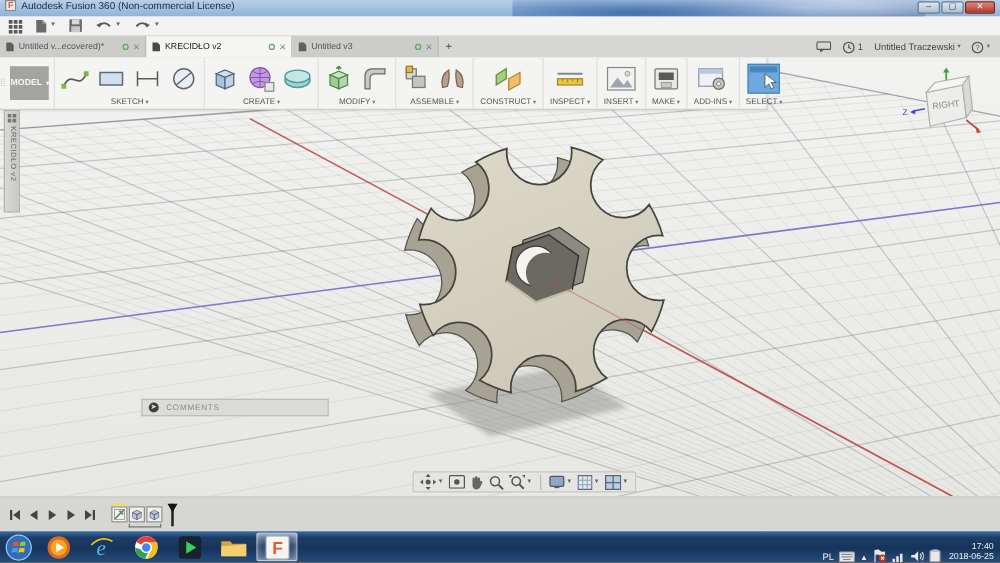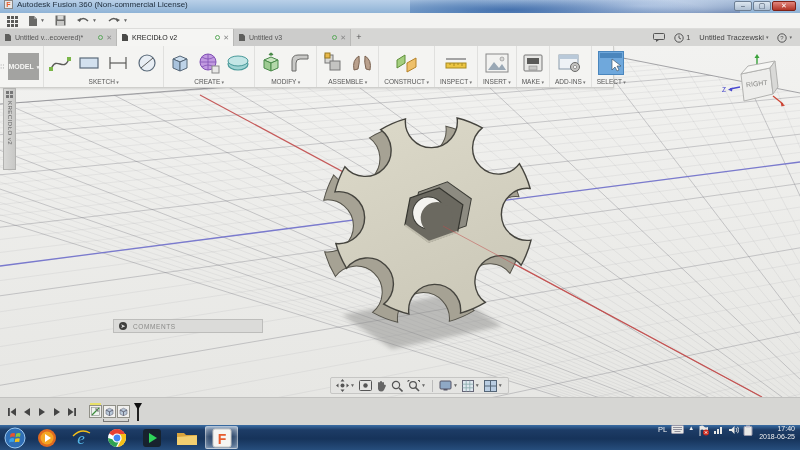--- a/index.html
+++ b/index.html
@@ -61,21 +61,21 @@
 .feat.hl::before{content:"";position:absolute;left:0;top:-3px;width:100%;height:2px;background:#e8e06a}
 .bracket{position:absolute;left:14px;top:14px;width:26px;height:3px;border:1px solid #777;border-top:none}
 .pin{margin-left:1px;position:relative;width:8px;height:18px}
 .pin::before{content:"";position:absolute;left:3px;top:0;width:2px;height:18px;background:#222}
 .pin::after{content:"";position:absolute;left:0;top:0;border-left:4px solid transparent;border-right:4px solid transparent;border-top:7px solid #111}
 
 .taskbar{height:25px;background:linear-gradient(#3a6ea5 0%,#1d3c66 20%,#16335a 55%,#274e7d 100%);display:flex;align-items:center;padding-left:2px;gap:2px;position:relative}
 .tb-item{width:33px;height:23px;display:flex;align-items:center;justify-content:center;border-radius:2px}
 .tb-item.active{background:linear-gradient(rgba(255,255,255,.45),rgba(255,255,255,.12) 45%,rgba(255,255,255,.25));border:1px solid rgba(255,255,255,.5);box-shadow:inset 0 0 4px rgba(255,255,255,.4)}
 .orb{width:26px;height:23px;display:flex;align-items:center;justify-content:center}
-.tray{position:absolute;right:2px;top:0;height:25px;display:flex;align-items:flex-start;gap:4px;color:#f2f2f2}
+.tray{position:absolute;right:2px;top:0;height:25px;display:flex;align-items:flex-end;gap:4px;color:#f2f2f2}
 .tray .txt{font-size:7.5px}
 .clockblk{text-align:right;font-size:7px;line-height:8px;margin-left:2px;margin-right:3px}
 svg{display:block}
 </style>
 </head>
 <body>
 
 <div id="app">
 
   <div class="titlebar">

